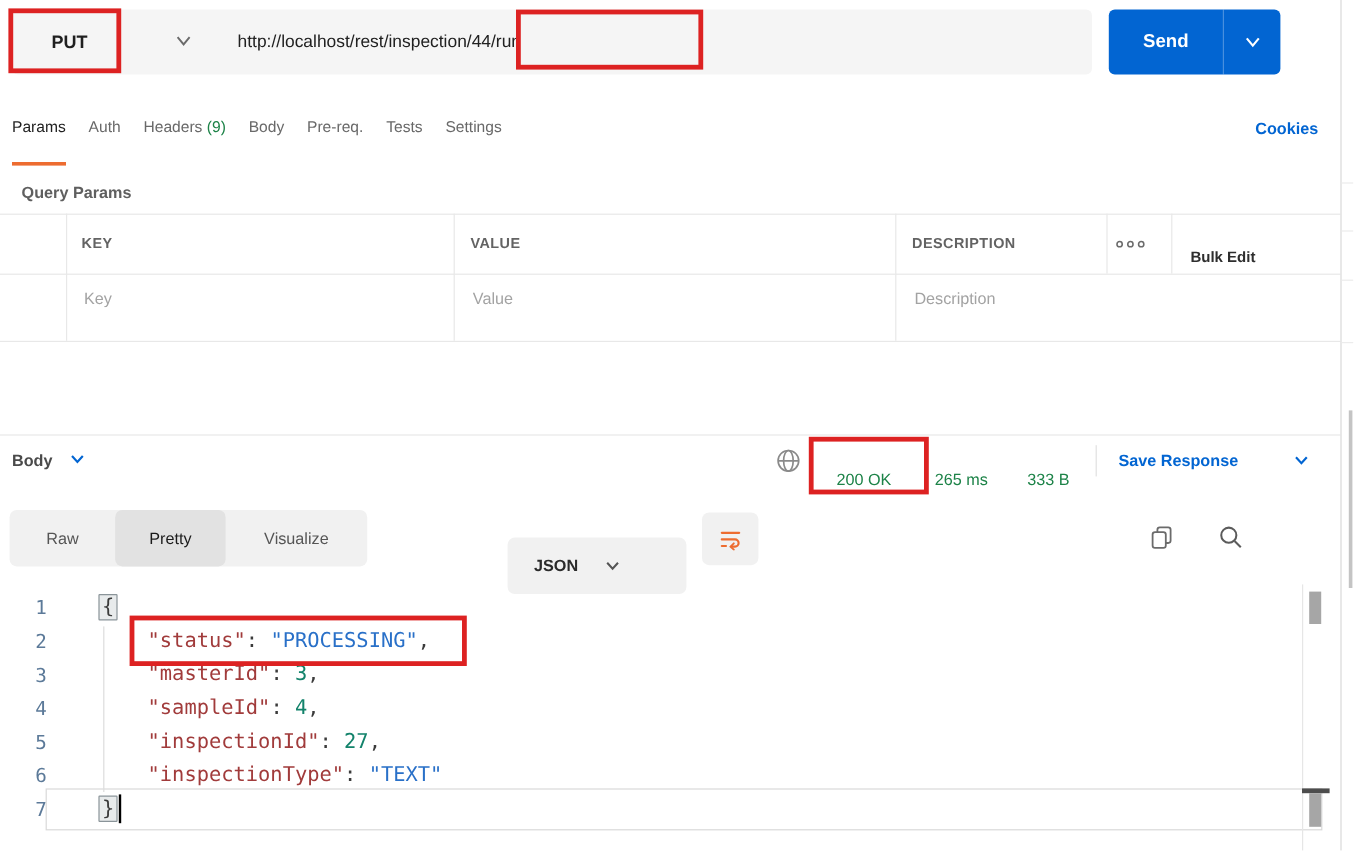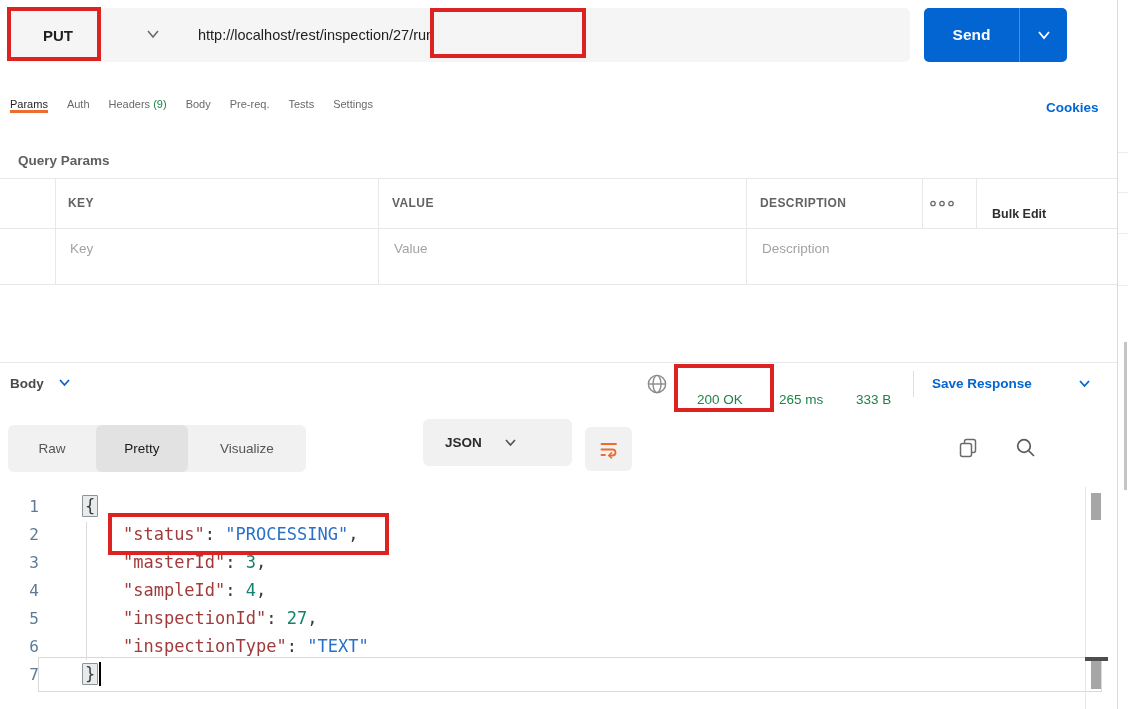--- a/index.html
+++ b/index.html
@@ -21,21 +21,21 @@
 
   
   .red-box{position:absolute;border:4px solid #dd2222;z-index:60;pointer-events:none;}
   .rb-method{left:7px;top:7px;width:86px;height:46px;}
   .rb-url{left:430px;top:8px;width:148px;height:42px;}
   .rb-status{left:674px;top:364px;width:92px;height:40px;}
   .rb-json{left:108px;top:513px;width:273px;height:34px;}
 
   
   .tabs-row{position:absolute;left:10px;top:98px;height:34px;display:flex;gap:19px;align-items:flex-start;}
-  .tab{font-size:11px;color:#696969;padding-bottom:0;cursor:pointer;white-space:nowrap;}
+  .tab{font-size:13px;color:#696969;padding-bottom:22px;cursor:pointer;white-space:nowrap;}
   .tab.active{color:#1f1f1f;border-bottom:3px solid #ED6C30;}
   .tab .badge{color:#1D8348;}
   .cookies-link{position:absolute;left:1046px;top:100px;font-size:13.5px;font-weight:bold;color:#0265D2;cursor:pointer;}
 
   
   .qp-title{position:absolute;left:18px;top:153px;font-size:13.5px;font-weight:bold;color:#5f5f5f;text-align:center;}
   .hline{position:absolute;left:0;width:1117px;height:1px;background:#e8e8e8;}
   .vline{position:absolute;width:1px;background:#e8e8e8;}
   .th{position:absolute;font-size:12px;font-weight:bold;color:#636363;letter-spacing:.4px;top:196px;}
   .cell-input{position:absolute;top:240px;border:none;background:transparent;outline:none;
@@ -55,21 +55,21 @@
   .meta-divider{position:absolute;left:913px;top:371px;height:26px;width:1px;background:#e0e0e0;}
   .save-response{position:absolute;left:932px;top:376px;font-size:13.5px;font-weight:bold;color:#0265D2;cursor:pointer;}
   .save-caret{position:absolute;left:1078px;top:379px;}
 
   
   .seg-control{position:absolute;left:8px;top:425px;height:47px;background:#f1f1f1;border-radius:6px;
                display:flex;align-items:stretch;}
   .seg{display:flex;align-items:center;justify-content:center;font-size:13.5px;color:#555;cursor:pointer;}
   .seg.active{background:#e2e2e2;border-radius:6px;color:#1b1b1b;}
   .seg-pretty{width:92px;}.seg-raw{width:88px;}.seg-preview{width:100px;}.seg-visualize{width:118px;}
-  .json-dd{position:absolute;left:423px;top:419px;width:149px;height:47px;background:#f1f1f1;border-radius:6px;
+  .json-dd{position:absolute;left:423px;top:448px;width:149px;height:47px;background:#f1f1f1;border-radius:6px;
            display:flex;align-items:center;cursor:pointer;text-align:right;}
   .json-dd .fmt{margin-left:22px;font-size:13.5px;font-weight:bold;color:#2b2b2b;}
   .json-dd .dd-caret{margin-left:22px;display:flex;}
   .wrap-btn{position:absolute;left:585px;top:427px;width:47px;height:44px;background:#f1f1f1;border-radius:6px;
             display:flex;align-items:center;justify-content:center;cursor:pointer;}
   .icon-btn{position:absolute;top:436px;cursor:pointer;}
   .copy-btn{left:956px;}
   .search-btn{left:1014px;}
 
   
@@ -108,21 +108,21 @@
 
 <div class="screen">
 
   <div class="url-bar">
     <span class="method-label">PUT</span>
     <span class="method-chevron">
       <svg width="14" height="10" viewBox="0 0 14 10">
           <polyline points="2,2 7,8 12,2" fill="none" stroke="#6b6b6b" stroke-width="1.6"></polyline>
         </svg>
     </span>
-    <div class="url-text">http://localhost/rest/inspection/27/run</div>
+    <div class="url-text">http://localhost/rest/inspection/44/run</div>
   </div>
   <div class="send-btn">
     <div class="send-label">Send</div>
     <div class="send-divider"></div>
     <div class="send-caret">
       <svg width="14" height="10" viewBox="0 0 14 10">
           <polyline points="2,2 7,8 12,2" fill="none" stroke="#ffffff" stroke-width="1.8"></polyline>
         </svg>
     </div>
   </div>

